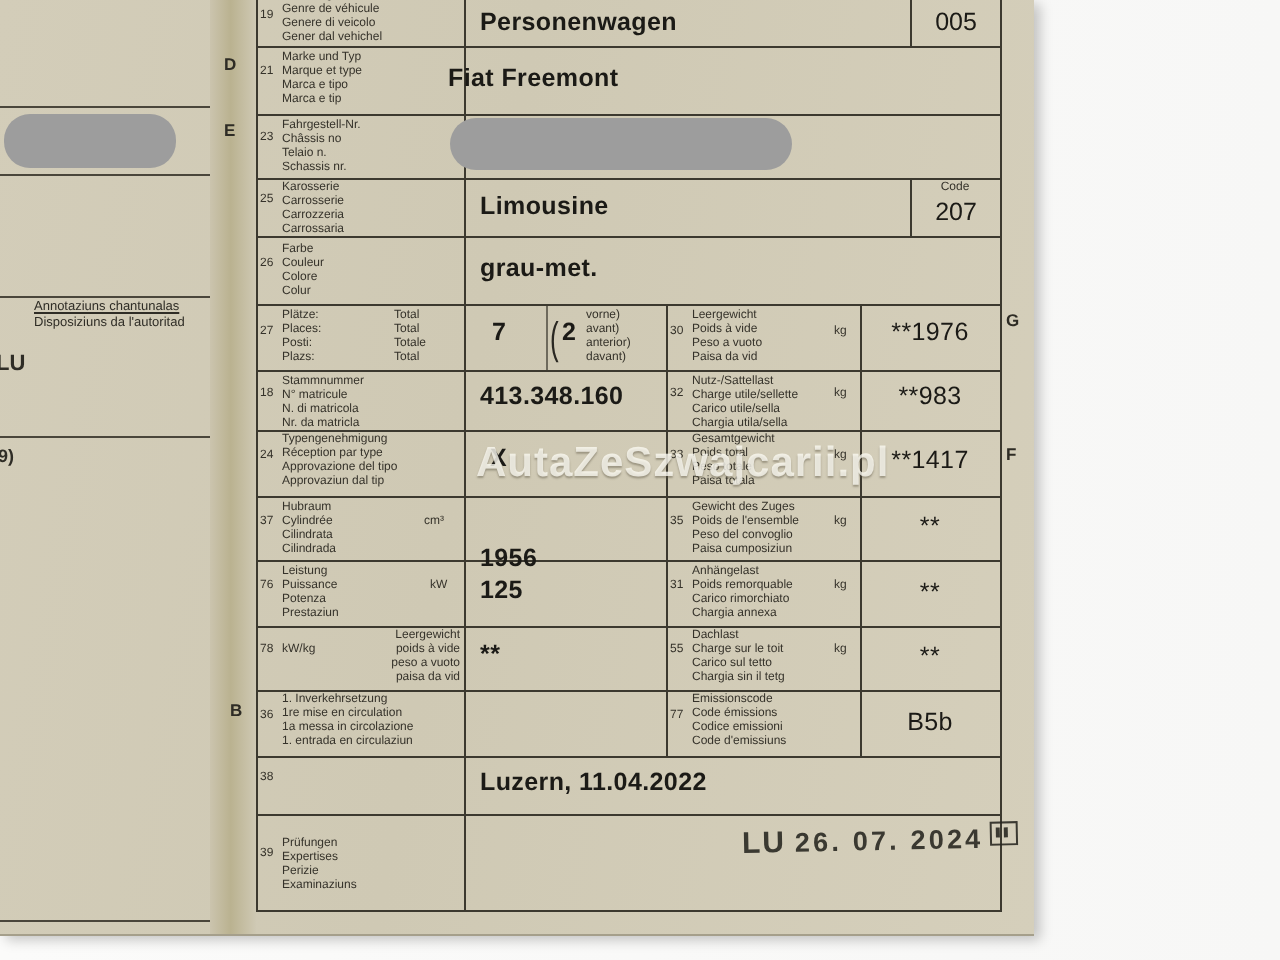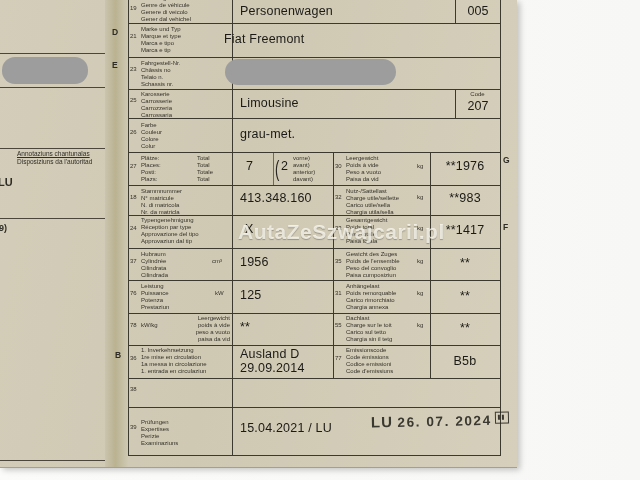--- a/index.html
+++ b/index.html
@@ -13,21 +13,21 @@
     background:linear-gradient(90deg,#cbc4ae 0%,#bab290 45%,#cfc9b4 100%);}
   .hl,.vl{position:absolute;background:#3c392f;}
   .hl{height:1px}.vl{width:1px}
   .hl.lp,.vl.lp{background:#4a463b}
   .num{position:absolute;font-size:6px;line-height:7px;color:#35322a;width:11px}
   .lbl{position:absolute;left:141px;width:90px;font-size:6px;line-height:7px;
     color:#35322a;white-space:pre-line;}
   .mlbl{position:absolute;left:346px;width:70px;font-size:6px;line-height:7px;
     color:#35322a;white-space:pre-line;}
   .unit{position:absolute;font-size:6px;color:#35322a}
-  .val{position:absolute;font-size:12.5px;font-weight:400;color:#1b1a16;letter-spacing:.2px}
+  .val{position:absolute;font-size:12.5px;font-weight:700;color:#1b1a16;letter-spacing:.2px}
   .mval{position:absolute;left:431px;width:68px;text-align:center;font-size:12.5px;
     font-weight:500;color:#1b1a16;letter-spacing:.2px}
   .code{position:absolute;left:456px;width:44px;text-align:center;font-size:12.5px;
     font-weight:500;color:#1b1a16}
   .letter{position:absolute;font-size:8.5px;font-weight:bold;color:#2e2c25}
   .blob{position:absolute;background:#9d9d9d;border-radius:13px}
   .wm{position:absolute;left:238px;top:220px;font-size:21px;font-weight:bold;
     color:rgba(253,251,243,.78);text-shadow:0 1px 1px rgba(90,84,66,.45);
     letter-spacing:.5px;white-space:nowrap}
   .anno{position:absolute;left:17px;top:150px;font-size:6.5px;line-height:7.5px;color:#2f2d26}
@@ -229,32 +229,28 @@
     <div class="val" style="left:281px;top:159px">2</div>
     <div class="notes">vorne)
 avant)
 anterior)
 davant)</div>
     <div class="mval" style="top:159px">**1976</div>
     <div class="val" style="left:240px;top:191px">413.348.160</div>
     <div class="mval" style="top:191px">**983</div>
     <div class="val" style="left:245px;top:222px">X</div>
     <div class="mval" style="top:223px">**1417</div>
-    <div class="val" style="left:240px;top:255px">1956</div>
+    <div class="val" style="left:240px;top:272px">1956</div>
     <div class="mval" style="top:256px">**</div>
     <div class="val" style="left:240px;top:288px">125</div>
     <div class="mval" style="top:289px">**</div>
     <div class="val" style="left:240px;top:320px">**</div>
     <div class="mval" style="top:321px">**</div>
-    <div class="val" style="left:240px;top:347px;line-height:14px">
-      <span>Ausland D</span><br>
-      <span>29.09.2014</span>
-    </div>
     <div class="mval" style="top:354px">B5b</div>
-    <div class="val" style="left:240px;top:421px">15.04.2021 / LU</div>
+    <div class="val" style="left:240px;top:384px">Luzern, 11.04.2022</div>
 
     <div class="stamp">
       <span class="p">LU</span>
       <span class="d">26. 07. 2024</span><span class="emb"><i style="left:2px"></i><i style="left:6px"></i></span>
     </div>
 
     <div class="wm">AutaZeSzwajcarii.pl</div>
   </div>
 </div>
 

